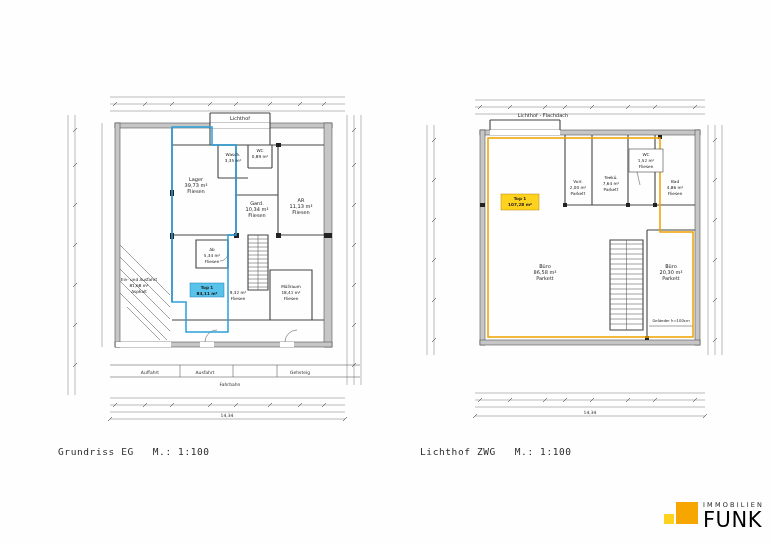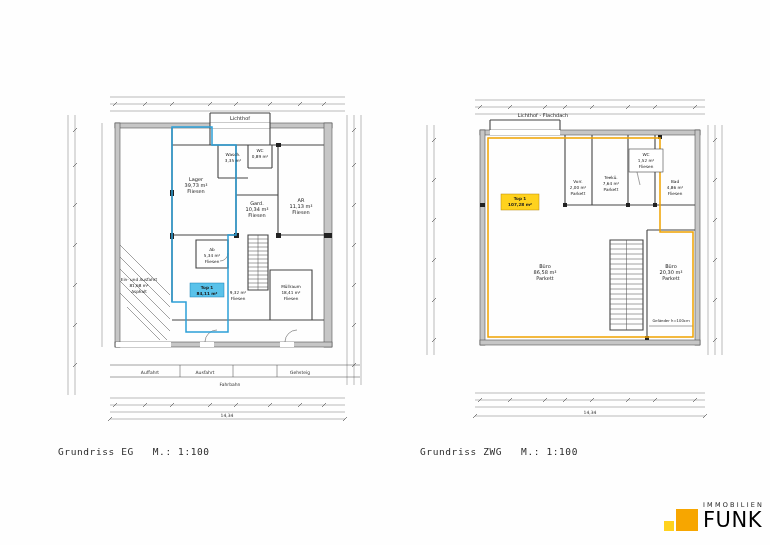--- a/index.html
+++ b/index.html
@@ -17,21 +17,21 @@
   .wall{fill:#c6c6c6;stroke:#555;stroke-width:0.6;}
   .gap{fill:#ffffff;stroke:none;}
   .part{fill:none;stroke:#444;stroke-width:1.1;}
   .thin{fill:none;stroke:#555;stroke-width:0.55;}
   .hair{fill:none;stroke:#777;stroke-width:0.5;}
   .tick{fill:none;stroke:#555;stroke-width:0.7;}
   .caption{position:absolute;top:446px;font-family:"DejaVu Sans Mono","Liberation Mono",monospace;
            font-size:9.5px;letter-spacing:0.6px;color:#2b2b2b;white-space:pre;}
   .caption-eg{left:58px;}
   .caption-zwg{left:420px;}
-  .logo{position:absolute;left:664px;top:502px;display:flex;align-items:flex-end;gap:5px;}
+  .logo{position:absolute;left:664px;top:502px;display:flex;align-items:flex-start;gap:5px;}
   .logo-squares{display:flex;align-items:flex-end;gap:2px;}
   .sq-small{display:inline-block;width:10px;height:10px;background:#ffd21e;}
   .sq-large{display:inline-block;width:22px;height:22px;background:#f7a600;}
   .logo-text{display:flex;flex-direction:column;line-height:1;}
   .logo-top{font-size:6.5px;letter-spacing:2.2px;color:#222;}
   .logo-main{font-size:21px;font-weight:400;letter-spacing:0.5px;color:#000;margin-top:1px;}
 </style>
 </head>
 <body>
 
@@ -194,21 +194,21 @@
 
       <text class="t5" x="256" y="178">Büro</text>
       <text class="t5" x="256" y="184">20,30 m²</text>
       <text class="t5" x="256" y="190">Parkett</text>
 
       <text class="t38" x="256" y="232">Geländer h=100cm</text>
     </g>
   </svg>
 
   <div class="caption caption-eg">Grundriss EG   M.: 1:100</div>
-  <div class="caption caption-zwg">Grundriss ZWG   M.: 1:100</div>
+  <div class="caption caption-zwg">Lichthof ZWG   M.: 1:100</div>
 
   <div class="logo">
     <div class="logo-squares">
       <span class="sq-small"></span>
       <span class="sq-large"></span>
     </div>
     <div class="logo-text">
       <div class="logo-top">IMMOBILIEN</div>
       <div class="logo-main">FUNK</div>
     </div>

